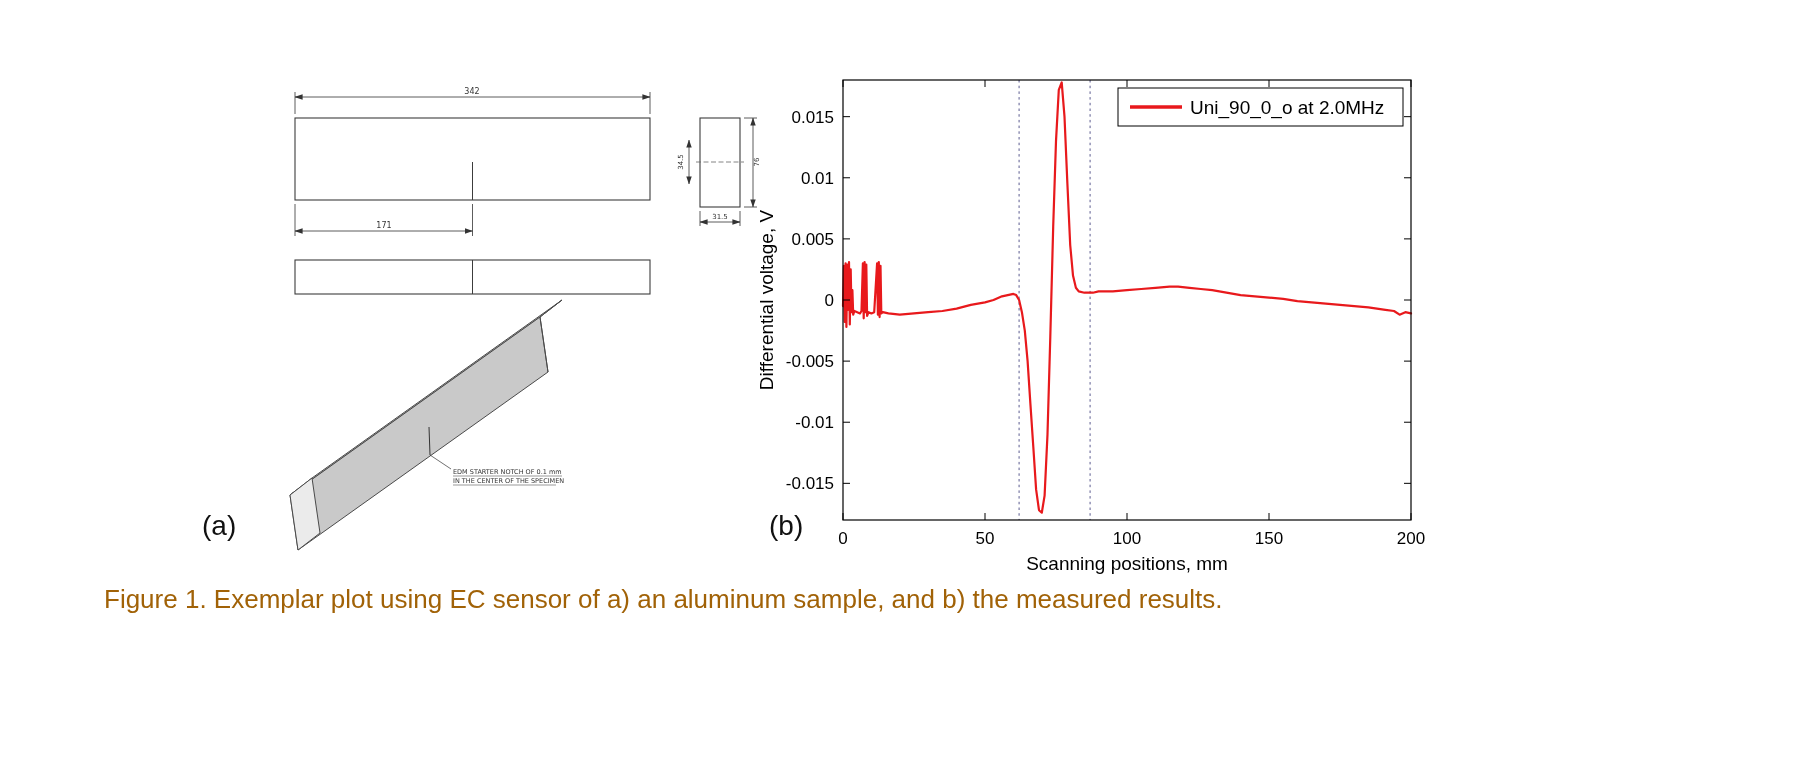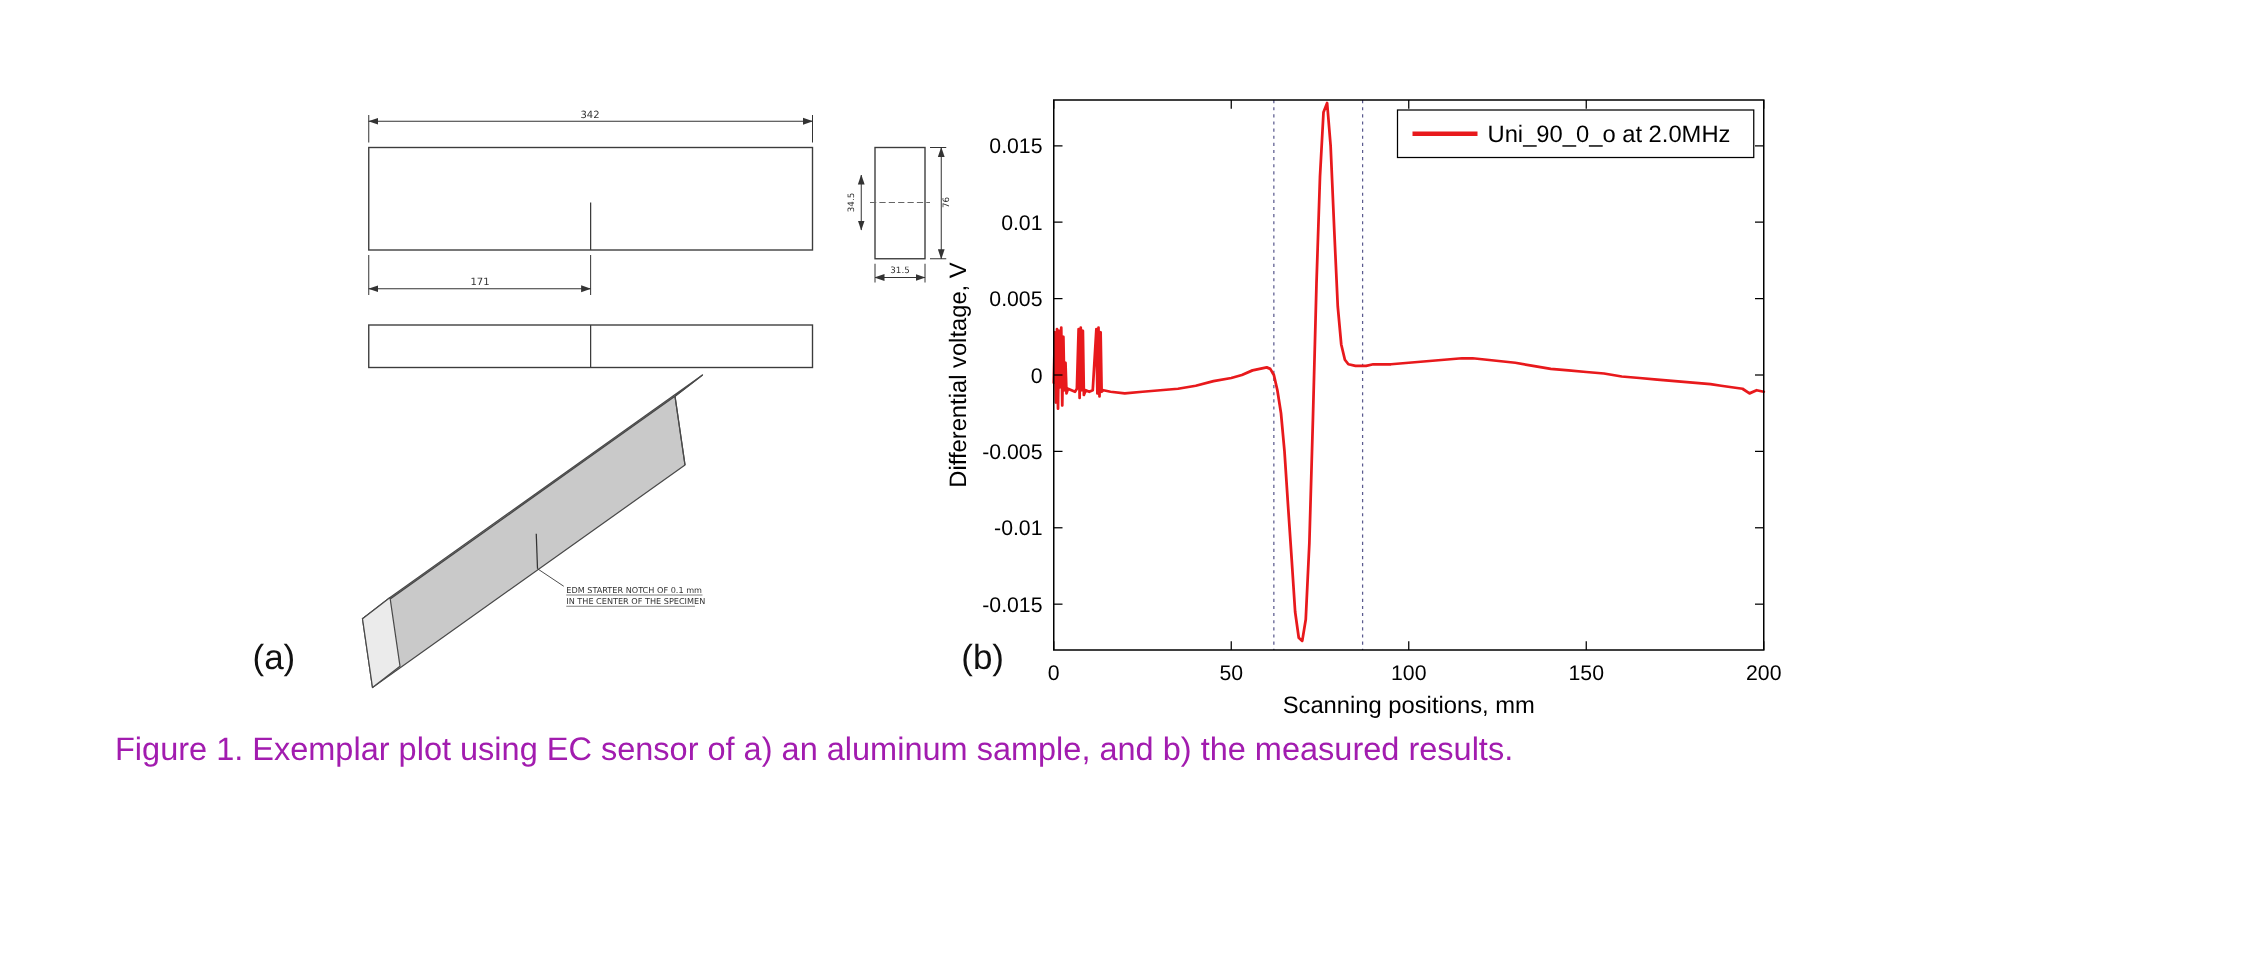--- a/index.html
+++ b/index.html
@@ -1,21 +1,21 @@
 <!DOCTYPE html>
 <html><head>
 <meta charset="utf-8">
 <style>
   html,body{margin:0;padding:0;background:#ffffff;}
   .page{position:relative;width:1486px;height:767px;background:#fff;
         font-family:"Liberation Sans",sans-serif;overflow:hidden;}
   .panel-label{position:absolute;font-size:28px;color:#111;}
   #panel-a-label{left:202px;top:510px;}
   #panel-b-label{left:769px;top:510px;}
-  .caption{position:absolute;left:92px;top:584px;font-size:26px;color:#a21caf;white-space:nowrap;}
+  .caption{position:absolute;left:104px;top:584px;font-size:26px;color:#a16207;white-space:nowrap;}
   #specimen-svg{position:absolute;left:200px;top:70px;}
   #chart-mount{position:absolute;left:730px;top:60px;}
   svg text{font-family:"Liberation Sans",sans-serif;}
   .dimtext{font-family:"DejaVu Sans",sans-serif;fill:#333;}
 </style>
 </head>
 <body>
 
 <div class="page">
 

